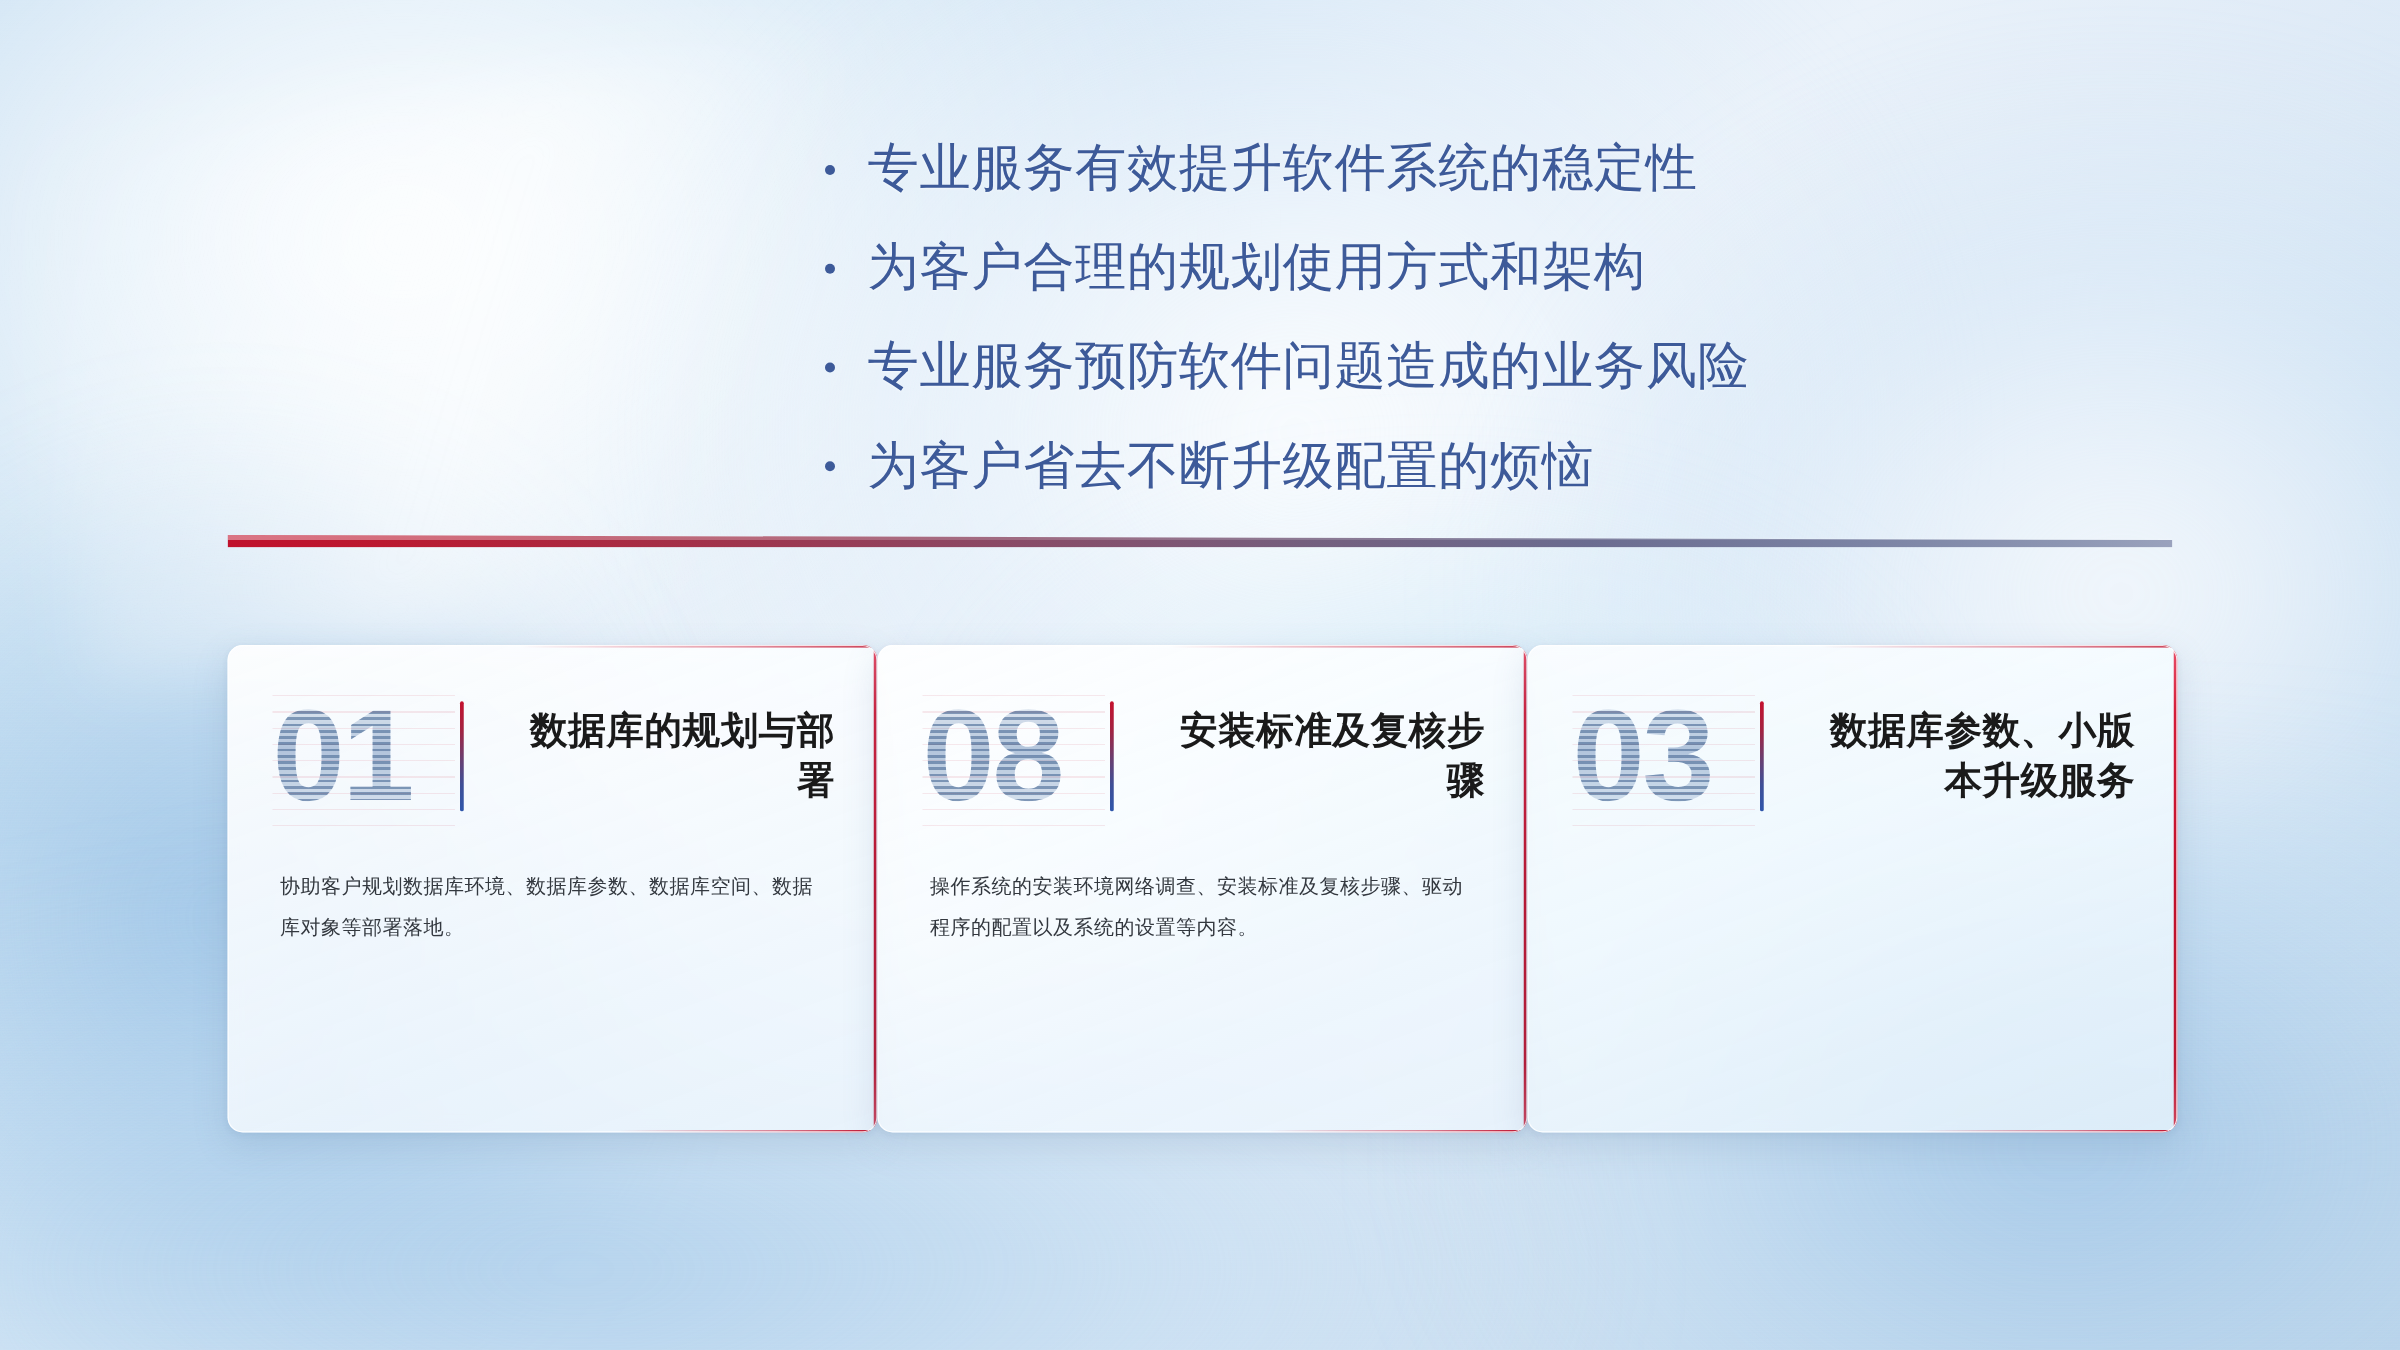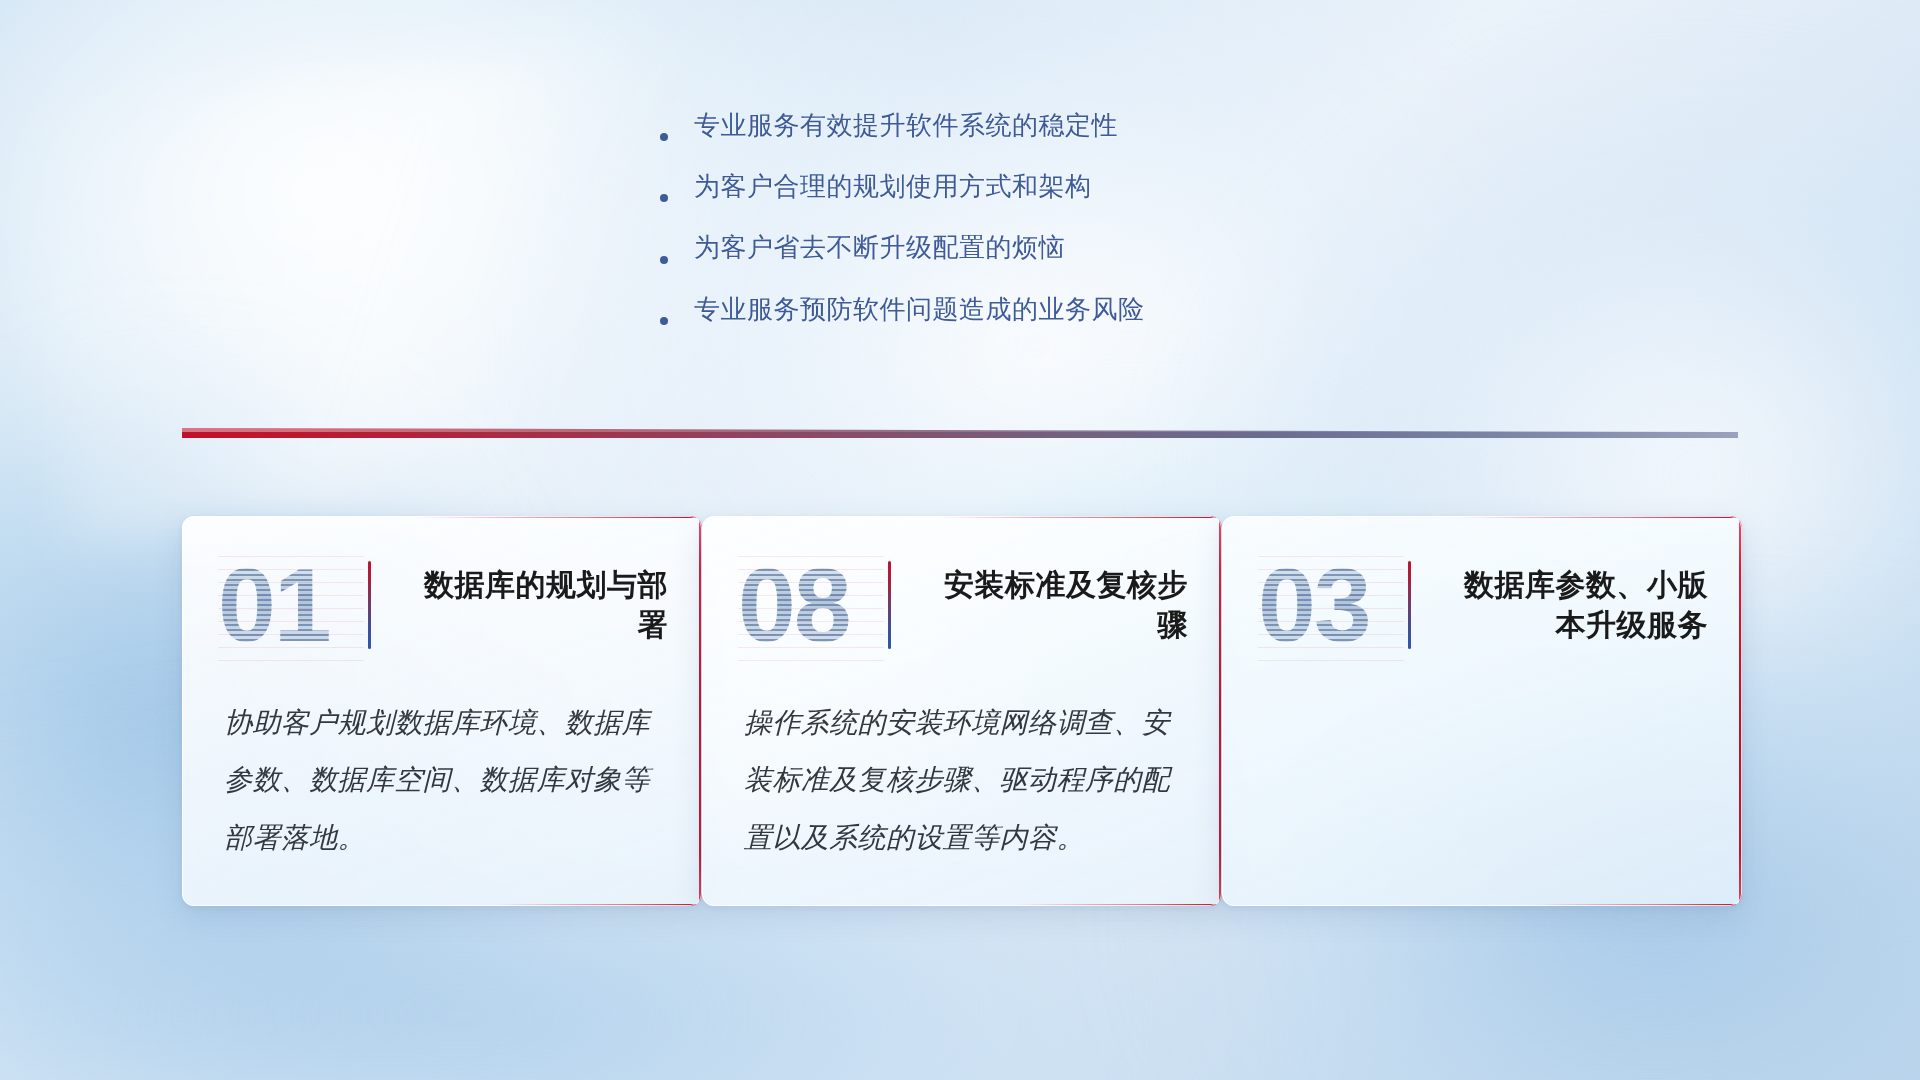--- a/index.html
+++ b/index.html
@@ -63,24 +63,24 @@
       repeating-linear-gradient(0deg, rgba(255,255,255,0.035) 0px, rgba(255,255,255,0.035) 1px, rgba(0,0,0,0) 1px, rgba(0,0,0,0) 2px);
     opacity:.7;
   }
 
   
   .bullets{
     position:absolute;left:660px;top:110px;width:760px;
     z-index:4;
   }
   .bullet{
-    display:flex;align-items:flex-end;
+    display:flex;align-items:center;
     margin-bottom:30px;
     color:#3d5a99;
-    font-size:26px;
+    font-size:41px;
     line-height:1.2;
     letter-spacing:.5px;
     font-weight:500;
     text-shadow:0 1px 2px rgba(255,255,255,.55);
   }
   .bullet:last-child{margin-bottom:0;}
   .bullet-dot{
     width:34px;flex:0 0 34px;
     display:flex;align-items:center;justify-content:flex-start;
     padding-top:2px;
@@ -186,25 +186,24 @@
     font-size:30px;
     line-height:1.34;
     color:#1a1a1a;
     font-weight:600;
     letter-spacing:.5px;
     text-align:right;
   }
 
   .card-body{
     padding:0 40px 0 42px;
-    font-size:28px;
+    font-size:16px;
     line-height:2.05;
     color:#33383f;
     letter-spacing:.4px;
-    font-style:italic;
   }
 
   
   .card--2{background:linear-gradient(160deg,rgba(255,255,255,0.93) 0%, rgba(250,253,255,0.88) 38%, rgba(241,248,254,0.84) 72%, rgba(236,245,253,0.82) 100%);}
   .card--3{background:linear-gradient(160deg,rgba(252,254,255,0.90) 0%, rgba(244,251,255,0.86) 40%, rgba(236,246,253,0.82) 74%, rgba(231,243,252,0.80) 100%);}
 </style>
 </head>
 <body>
 
 <div class="bg">
@@ -230,27 +229,27 @@
   <div class="bullet">
     <span class="bullet-dot">
         <i></i>
       </span>
     <span class="bullet-text">为客户合理的规划使用方式和架构</span>
   </div>
   <div class="bullet">
     <span class="bullet-dot">
         <i></i>
       </span>
+    <span class="bullet-text">专业服务预防软件问题造成的业务风险</span>
+  </div>
+  <div class="bullet">
+    <span class="bullet-dot">
+        <i></i>
+      </span>
     <span class="bullet-text">为客户省去不断升级配置的烦恼</span>
-  </div>
-  <div class="bullet">
-    <span class="bullet-dot">
-        <i></i>
-      </span>
-    <span class="bullet-text">专业服务预防软件问题造成的业务风险</span>
   </div>
 </div>
 
 <div class="divider-wrap">
   <div class="divider"></div>
   <div class="divider-hi"></div>
 </div>
 
 <div class="cards">
 

